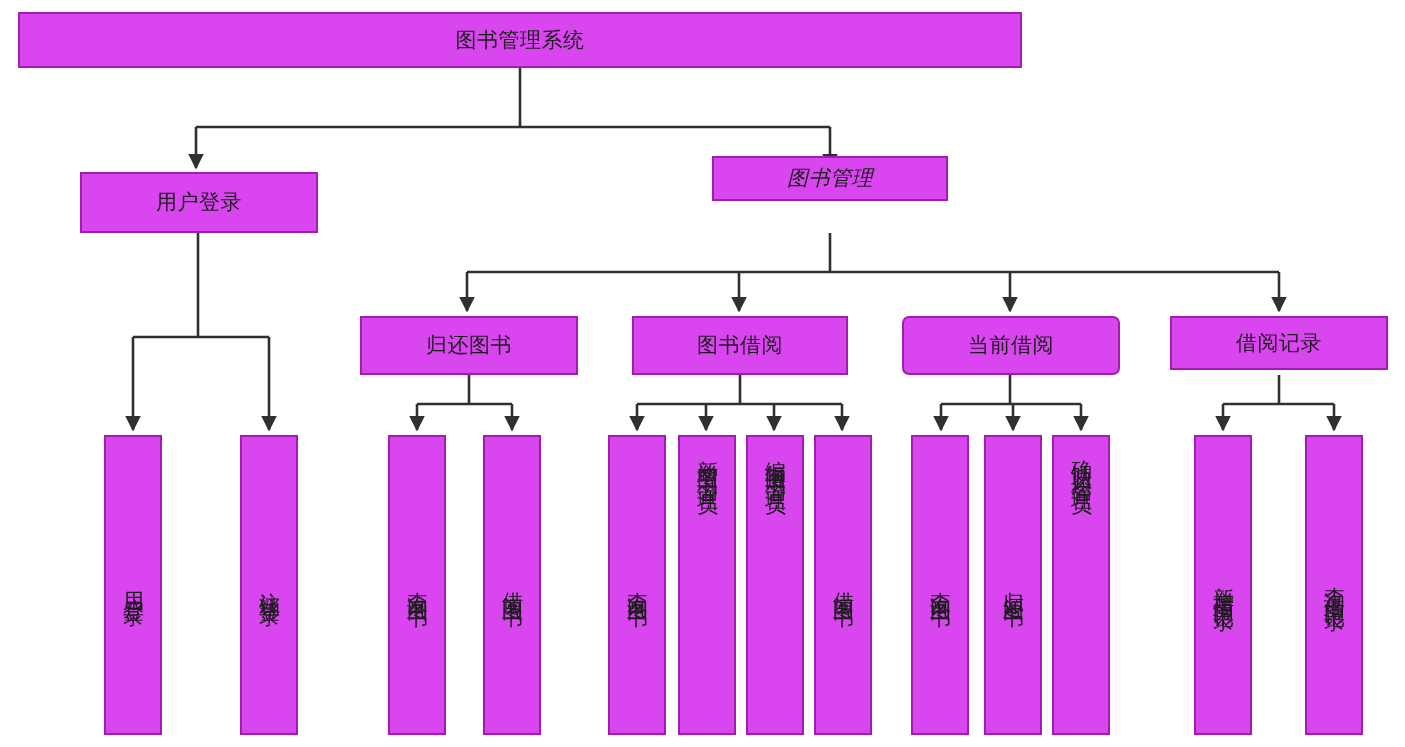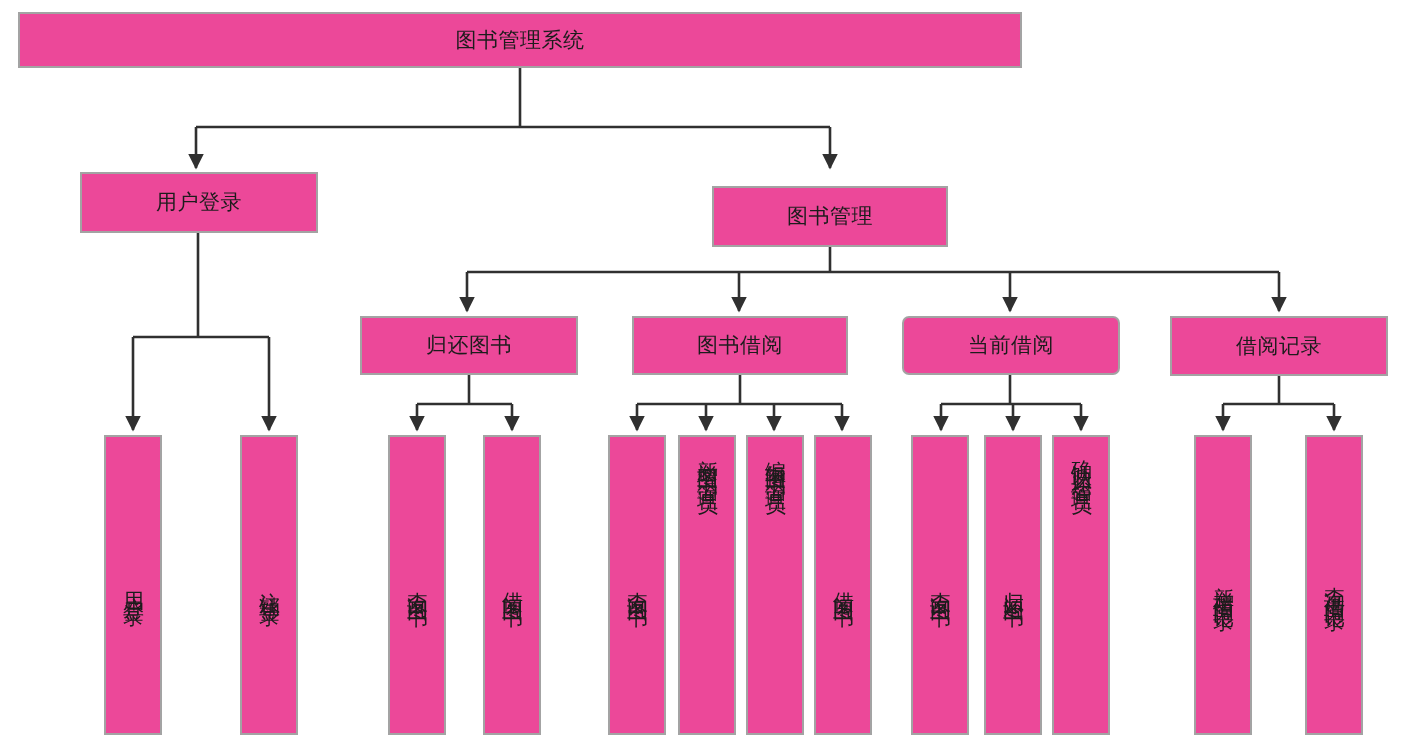--- a/index.html
+++ b/index.html
@@ -23,22 +23,22 @@
     position: absolute;
     left: 0;
     top: 0;
     width: 1405px;
     height: 747px;
     pointer-events: none;
   }
   .node {
     position: absolute;
     box-sizing: border-box;
-    border: 2px solid #a3a3a3;
-    background: #ec4899;
+    border: 2px solid #a21caf;
+    background: #d946ef;
     display: flex;
     align-items: center;
     justify-content: center;
     overflow: hidden;
   }
   .node-label {
     font-size: 21px;
     line-height: 1.18;
     letter-spacing: 0.5px;
     color: #1c1c1c;
@@ -129,37 +129,37 @@
   </svg>
 
   <div class="node" style="left:18px; top:12px; width:1004px; height:56px;">
     <span class="node-label">图书管理系统</span>
   </div>
 
   <div class="node" style="left:80px; top:172px; width:238px; height:61px;">
     <span class="node-label">用户登录</span>
   </div>
 
-  <div class="node" style="left:712px; top:186px; width:236px; height:61px;">
+  <div class="node" style="left:712px; top:156px; width:236px; height:45px;font-style:italic;">
     <span class="node-label">图书管理</span>
   </div>
 
   <div class="node" style="left:360px; top:316px; width:218px; height:59px;">
     <span class="node-label">归还图书</span>
   </div>
 
   <div class="node" style="left:632px; top:316px; width:216px; height:59px;">
     <span class="node-label">图书借阅</span>
   </div>
 
   <div class="node" style="left:902px; top:316px; width:218px; height:59px;border-radius:7px;">
     <span class="node-label">当前借阅</span>
   </div>
 
-  <div class="node" style="left:1170px; top:316px; width:218px; height:60px;">
+  <div class="node" style="left:1170px; top:316px; width:218px; height:54px;">
     <span class="node-label">借阅记录</span>
   </div>
 
   <div class="node vertical centered" style="left:104px; top:435px; width:58px; height:300px;">
     <span class="node-label">用户登录</span>
   </div>
 
   <div class="node vertical centered" style="left:240px; top:435px; width:58px; height:300px;">
     <span class="node-label">注销登录</span>
   </div>

